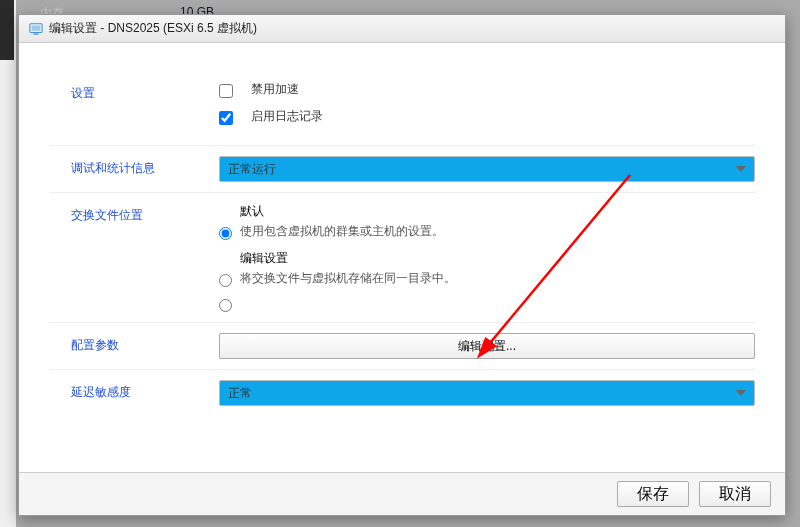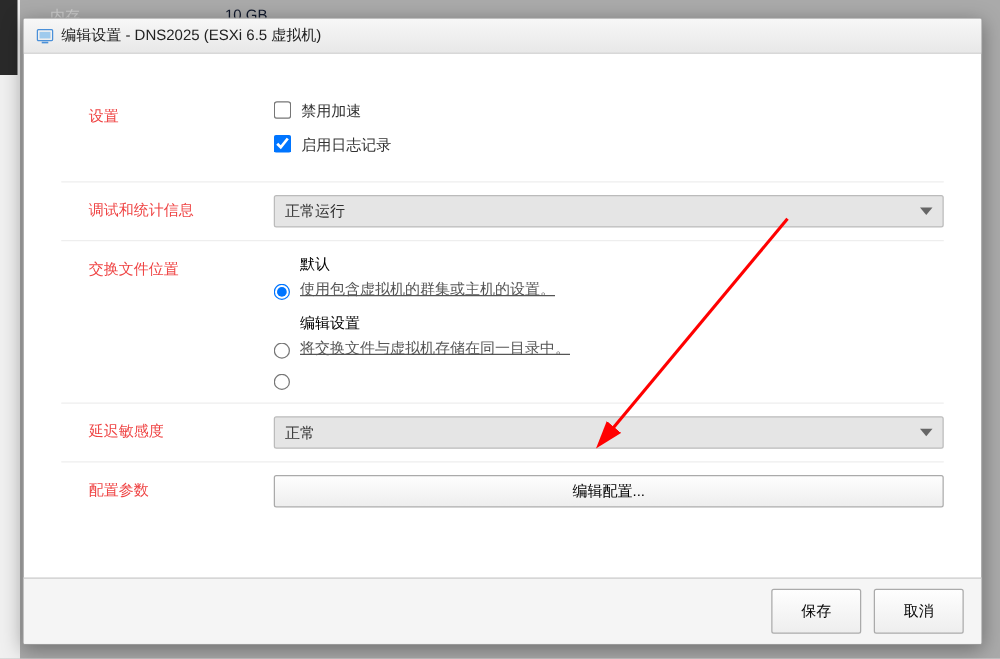--- a/index.html
+++ b/index.html
@@ -15,46 +15,46 @@
     }
     .titlebar {
       background: linear-gradient(#f7f7f7,#e8e8e8); border-bottom: 1px solid #ccc;
       padding: 5px 10px; display: flex; align-items: center; gap: 6px;
     }
     .title-icon svg { width: 14px; height: 14px; display: block; }
     .title-text { font-size: 12px; color: #222; }
     .content { flex: 1; overflow: auto; padding: 20px 30px 10px 30px; }
     .row { display: flex; align-items: flex-start; border-top: 1px solid #eee; padding: 10px 0; }
     .row:first-child { border-top: none; padding-top: 18px; }
-    .label-col { width: 170px; padding-left: 22px; font-size: 12px; color: #ef4444; padding-top: 4px; }
+    .label-col { width: 170px; padding-left: 22px; font-size: 12px; color: #1d4ed8; padding-top: 4px; }
     .field-col { flex: 1; font-size: 12px; color: #333; }
-    .checkbox-line { display:flex; align-items:flex-start; gap:8px; margin-bottom:10px; }
+    .checkbox-line { display:flex; align-items:flex-end; gap:18px; margin-bottom:10px; }
     input[type=checkbox] { width:14px; height:14px; }
     .select {
       width: 100%; height: 26px; border: 1px solid #bbb; border-radius: 2px;
-      background: #e5e5e5; font-size: 12px; display:flex; align-items:center; justify-content:space-between;
+      background: #0ea5e9; font-size: 12px; display:flex; align-items:center; justify-content:space-between;
       padding: 0 8px; cursor: pointer;
     }
     .select .chev { width:0;height:0;border-left:5px solid transparent;border-right:5px solid transparent;border-top:6px solid #666; }
     .radio-line { display:flex; align-items:flex-end; gap:8px; margin-bottom:10px; }
     .radio-line:last-child { margin-bottom:0; }
     .radio-line input { margin-top:2px; }
     .radio-body { flex:1; }
     .radio-title { color:#000; margin-bottom:2px; }
-    .radio-desc { color:#555; line-height:1.5;text-decoration:underline; }
+    .radio-desc { color:#555; line-height:1.5; }
     .edit-btn {
       width:100%; height:26px; border:1px solid #aaa; background:linear-gradient(#fefefe,#eee);
       font-size:12px; cursor:pointer; border-radius:2px;
     }
     .footer {
       border-top:1px solid #ccc; background:#f5f5f5; padding:8px 14px; display:flex; justify-content:flex-end; gap:10px;
     }
     .footer button {
-      min-width:72px; height:36px; border:1px solid #aaa; background:linear-gradient(#fefefe,#eee);
-      font-size:12px; border-radius:2px; cursor:pointer;
+      min-width:72px; height:26px; border:1px solid #aaa; background:linear-gradient(#fefefe,#eee);
+      font-size:16px; border-radius:2px; cursor:pointer;
     }
     .arrow-annot { position:absolute; left:420px; top:170px; pointer-events:none; }
   </style>
 </head>
 <body>
 
 <div class="bg-strip"></div>
 <div class="bg-dark"></div>
 <div class="bg-text">内存</div>
 <div class="bg-text2">10 GB</div>
@@ -116,33 +116,33 @@
         </div>
         <div class="radio-line">
           <input type="radio" name="swap" style="">
           <div class="radio-body">
           </div>
         </div>
       </div>
     </div>
 
     <div class="row">
+      <div class="label-col">配置参数</div>
+      <div class="field-col">
+        <button class="edit-btn">编辑配置...</button>
+      </div>
+    </div>
+
+    <div class="row">
       <div class="label-col">延迟敏感度</div>
       <div class="field-col">
         <div class="select">
           <span>正常</span>
           <span class="chev"></span>
         </div>
-      </div>
-    </div>
-
-    <div class="row">
-      <div class="label-col">配置参数</div>
-      <div class="field-col">
-        <button class="edit-btn">编辑配置...</button>
       </div>
     </div>
 
   </div>
 
   <div class="footer">
     <button>保存</button>
     <button>取消</button>
   </div>
 </div>

